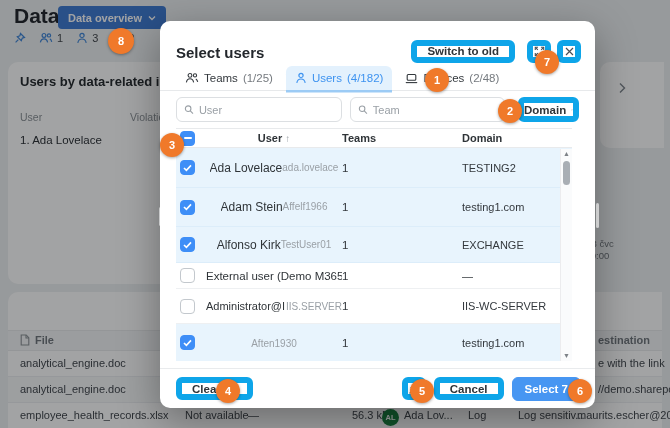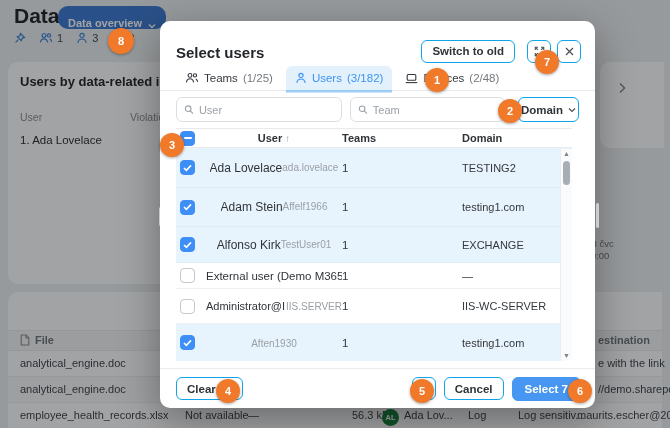--- a/index.html
+++ b/index.html
@@ -3,22 +3,22 @@
 <meta charset="utf-8">
 <style>
   * { margin:0; padding:0; box-sizing:border-box; }
   html,body { width:670px; height:428px; overflow:hidden;
     font-family:"Liberation Sans", sans-serif; background:#eef0f2; position:relative; }
 
   
   .bg { position:absolute; inset:0; z-index:1; }
   .bg-title { position:absolute; left:14px; top:4px; font-size:21px; font-weight:bold; color:#1f2329; }
   .overview-btn { position:absolute; left:58px; top:6px; height:23px; padding:0 10px;
-    background:#3c79d2; color:#fff; font-size:11px; font-weight:bold; border:none; border-radius:10px;
-    display:flex; align-items:flex-end; gap:6px; }
+    background:#3c79d2; color:#fff; font-size:11px; font-weight:bold; border:none; border-radius:4px;
+    display:flex; align-items:center; gap:6px; }
   .toolbar { position:absolute; left:14px; top:32px; display:flex; align-items:center; gap:13px; }
   .tb-item { display:flex; align-items:center; gap:4px; color:#3d85d8; }
   .tb-item .cnt { font-size:11px; color:#41464b; }
   .panel1 { position:absolute; left:8px; top:62px; width:485px; height:222px; background:#fff; border-radius:10px; }
   .panel1-title { position:absolute; left:12px; top:12px; font-size:13px; font-weight:bold; color:#23272b; }
   .panel1 .colhead { position:absolute; top:49px; font-size:10.5px; color:#8a9095; }
   .panel1 .row1 { position:absolute; left:12px; top:72px; font-size:11.5px; color:#2a2e33; }
   .panel2 { position:absolute; left:600px; top:62px; width:64px; height:86px; background:#fff; border-radius:10px 0 0 10px; }
   .panel2 .chev { position:absolute; right:38px; top:20px; color:#7d838a; }
   .time-label { position:absolute; left:578px; top:238px; width:44px; text-align:center;
@@ -35,21 +35,21 @@
 
   
   .dim { position:absolute; inset:0; background:rgba(10,12,16,0.38); z-index:5; }
 
   
   .modal { position:absolute; left:160px; top:21px; width:435px; height:387px; background:#fff;
     border-radius:10px; z-index:10; box-shadow:0 12px 40px rgba(0,0,0,.35); display:flex; flex-direction:column; }
   .m-head { height:44px; display:flex; align-items:center; padding:16px 14px 0 16px; }
   .m-title { font-size:15px; font-weight:bold; color:#23272c; margin-top:2px; }
   .m-head .spacer { flex:1; }
-  .btn { background:#fff; border:1px solid #0ea5e9; border-radius:6px; font-size:11.5px; color:#2f3438;
+  .btn { background:#fff; border:6px solid #0ea5e9; border-radius:6px; font-size:11.5px; color:#2f3438;
     display:flex; align-items:center; justify-content:center; font-family:inherit; }
   .switch-btn { height:23px; padding:0 10px; margin-right:6px; font-weight:bold; }
   .sq-btn { width:24px; height:23px; margin-left:6px; color:#4a4f55; }
   .m-tabs { height:26px; display:flex; align-items:flex-end; padding:0 16px; border-bottom:1px solid #e7e9eb; }
   .tab { display:flex; align-items:center; gap:5px; font-size:11.5px; color:#33383d; height:24px; padding:0 9px; white-space:nowrap; }
   .tab .tcount { color:#757a7f; }
   .tab.active { background:#e3f1fd; border-radius:6px 6px 0 0; color:#3e93f0; box-shadow:0 2.5px 0 #9ccbf5; }
   .tab.active .tcount { color:#3e93f0; }
   .m-filters { height:37px; display:flex; align-items:center; padding:0 16px; gap:8px; }
   .finput { height:25px; border:1px solid #dcdfe2; border-radius:6px; display:flex; align-items:center;
@@ -230,21 +230,21 @@
         </svg>
       <span>Teams</span>
       <span class="tcount">(1/25)</span>
     </div>
     <div class="tab active" style="margin-left:4px">
       <svg width="12" height="12" viewBox="0 0 12 12" fill="none" stroke="#3e93f0" stroke-width="1.2">
           <circle cx="6" cy="3.4" r="2.1"></circle>
           <path d="M1.8 10.8c.5-2.5 2.2-3.8 4.2-3.8s3.7 1.3 4.2 3.8"></path>
         </svg>
       <span>Users</span>
-      <span class="tcount">(3/182)</span>
+      <span class="tcount">(4/182)</span>
     </div>
     <div class="tab" style="margin-left:4px">
       <svg width="13" height="11" viewBox="0 0 13 11" fill="none" stroke="#33383d" stroke-width="1.1">
           <rect x="2.2" y="1.5" width="8.6" height="5.8" rx="1"></rect>
           <path d="M.8 9.6h11.4"></path>
         </svg>
       <span>Devices</span>
       <span class="tcount">(2/48)</span>
     </div>
   </div>

